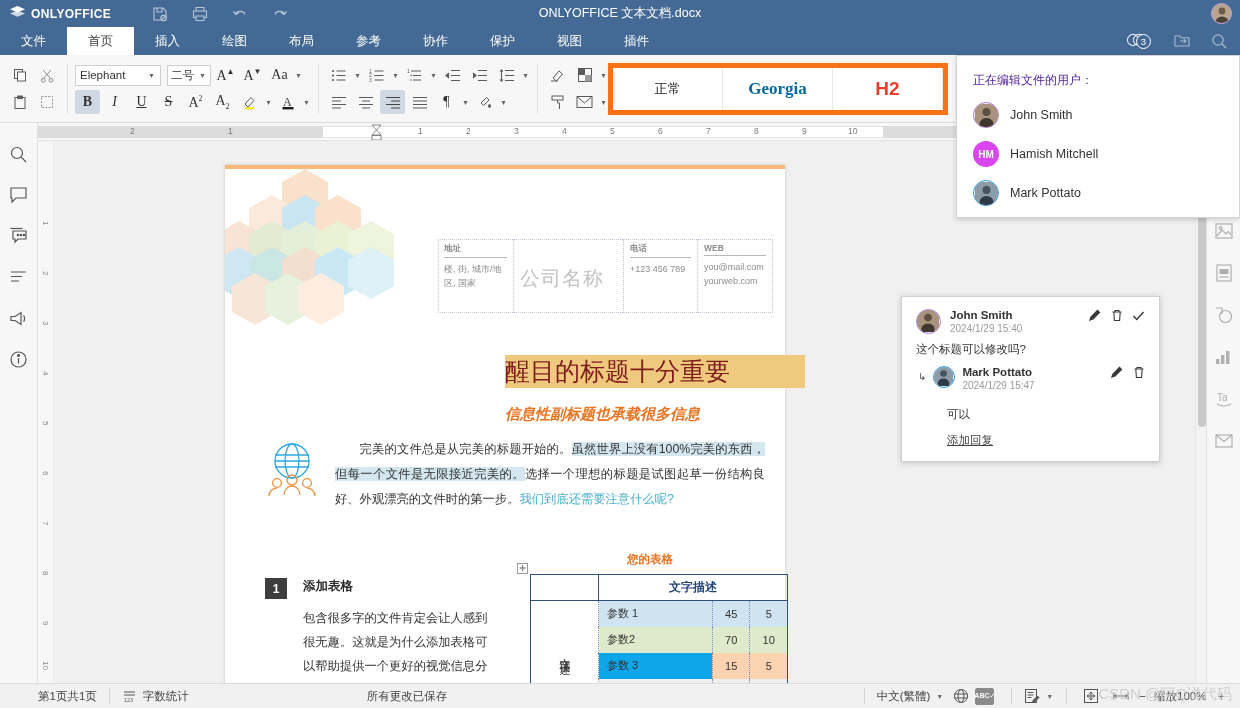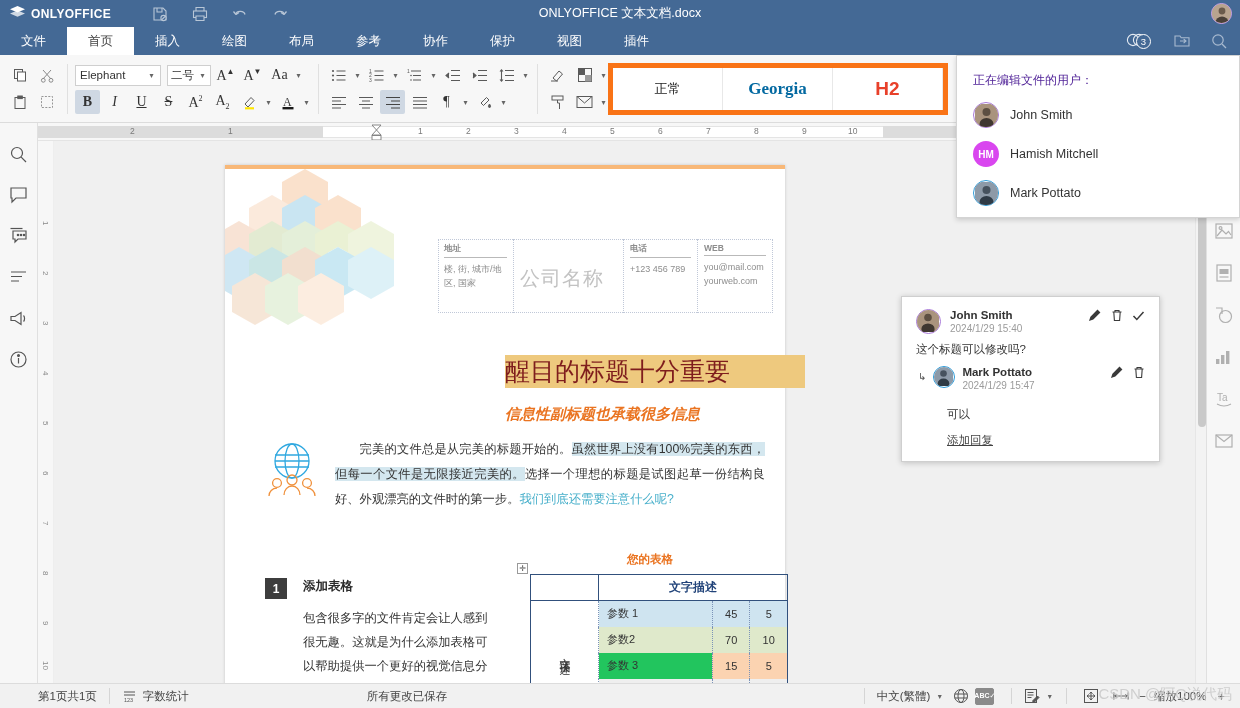--- a/index.html
+++ b/index.html
@@ -750,21 +750,21 @@
           <td class="nm" style="background:#cfe4f0;">参数 1</td>
           <td class="dv" style="background:#cfe4f0;">45</td>
           <td style="background:#cfe4f0; border-left:none;border-top:none;border-bottom:none;">5</td>
         </tr>
         <tr>
           <td class="nm" style="background:#dfe9cb;">参数2</td>
           <td class="dv" style="background:#dfe9cb;">70</td>
           <td style="background:#dfe9cb; border-left:none;border-top:none;border-bottom:none;">10</td>
         </tr>
         <tr>
-          <td class="nm" style="background:#22c55e;">参数 3</td>
+          <td class="nm" style="background:#0ea5e9;">参数 3</td>
           <td class="dv" style="background:#fbd3b1;">15</td>
           <td style="background:#fbd3b1; border-left:none;border-top:none;border-bottom:none;">5</td>
         </tr>
         <tr>
           <td class="nm" style="background:#efefef;">参数 4</td>
           <td class="dv" style="background:#efefef;">85</td>
           <td style="background:#efefef; border-left:none;border-top:none;border-bottom:none;">5</td>
         </tr>
       </tbody>
         </table>

